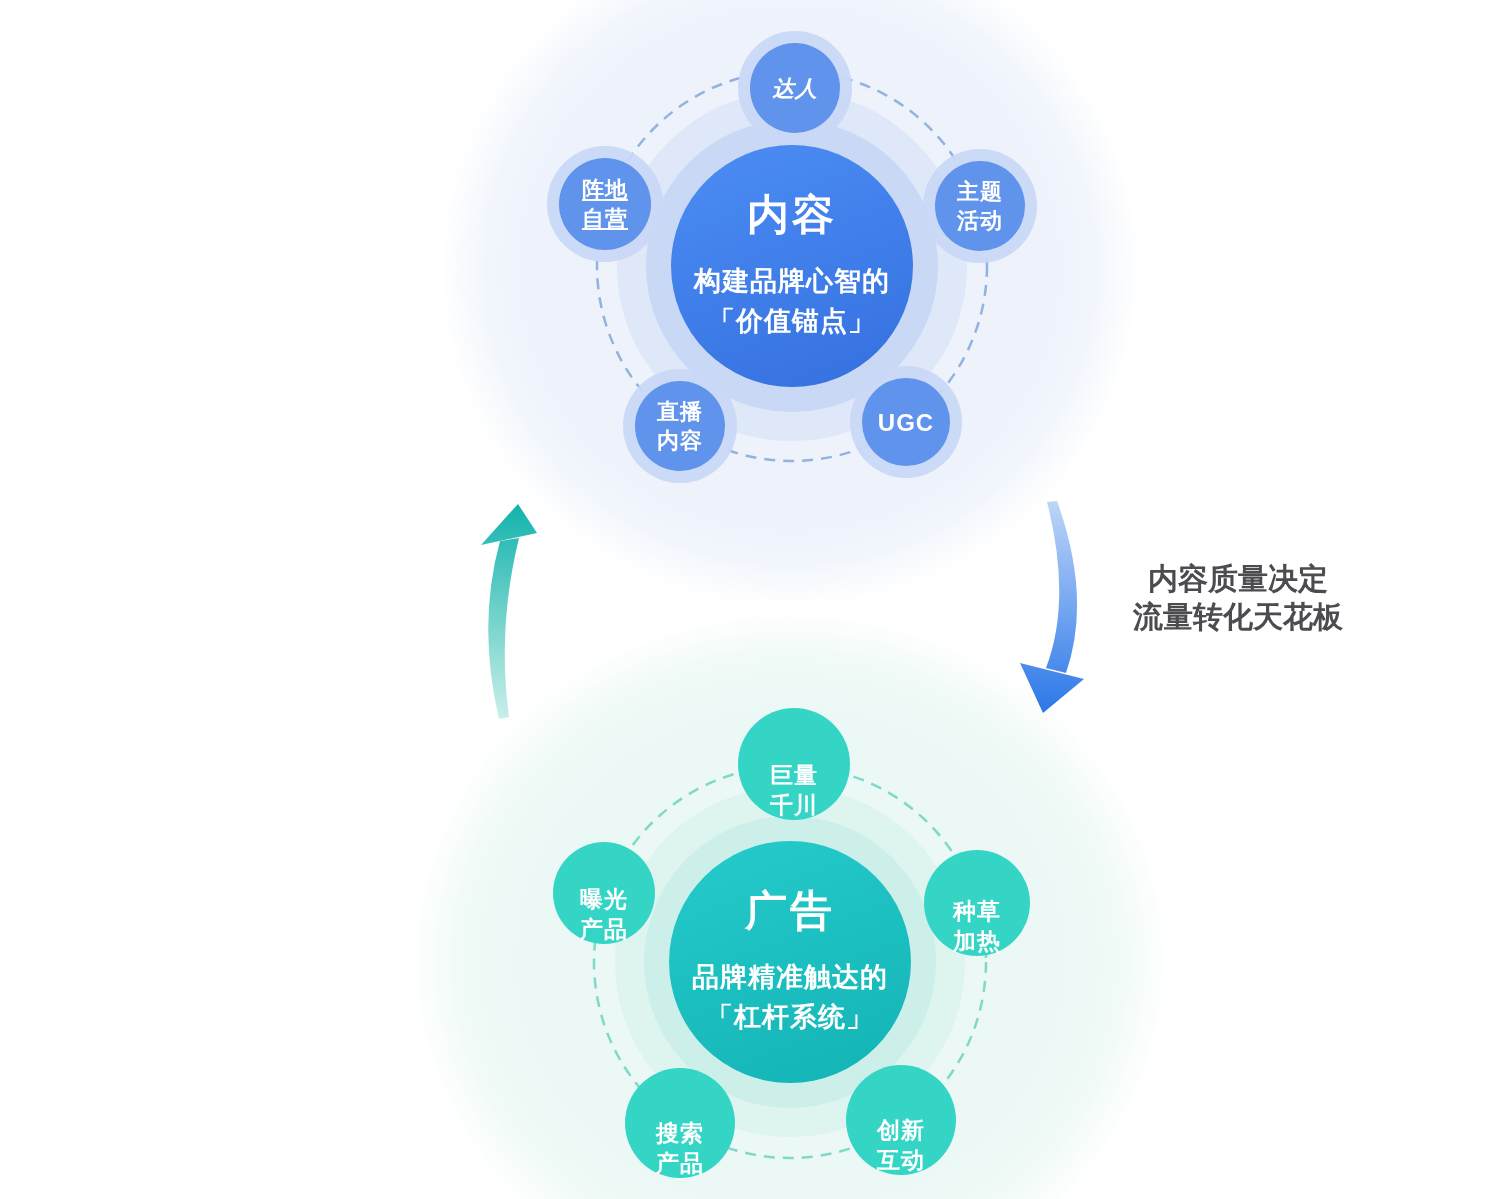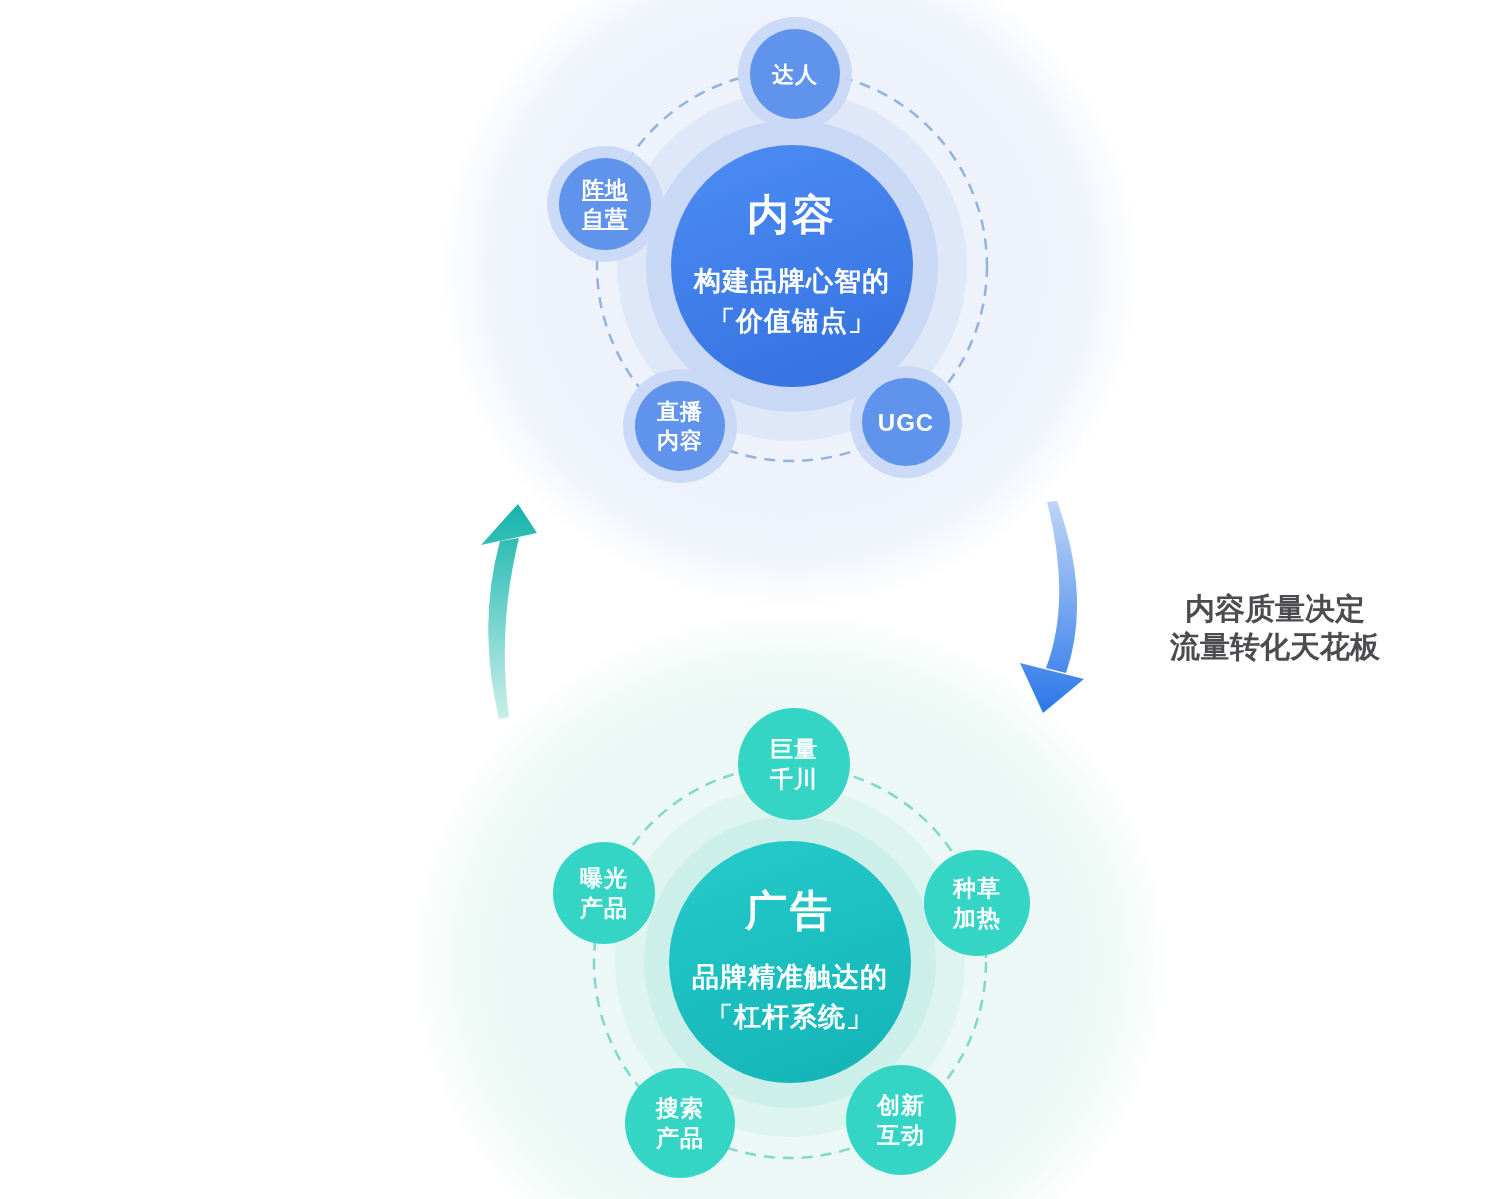--- a/index.html
+++ b/index.html
@@ -83,36 +83,37 @@
     font-size: 22px;
     line-height: 29px;
     letter-spacing: 1px;
   }
   .sat-blue {
     background: #6093EB;
     box-shadow: 0 0 0 12px rgba(201,216,245,0.95);
   }
   .sat-teal {
     background: #35D5C5;
+    align-items: flex-end;
   }
   .sat-teal-b {
     font-size: 23px;
     line-height: 30px;
   }
   .side-label {
     position: absolute;
     font-size: 30px;
     line-height: 38px;
     font-weight: bold;
     color: #4B4B50;
     text-align: center;
     white-space: pre-line;
   }
   .side-label-left  { left: 180px;  top: 563px; width: 330px; }
-  .side-label-right { left: 1125px; top: 560px; width: 300px; margin-top: 30px; }
+  .side-label-right { left: 1088px; top: 560px; width: 300px; }
 </style>
 </head>
 <body>
 
 <div class="canvas">
 
   <div class="blob blob-top"></div>
   <div class="blob blob-bottom"></div>
 
   <div class="glow glow-top"></div>
@@ -142,26 +143,30 @@
       <path d="M 1043 713 L 1020 663 L 1084 679 Z" fill="url(#gradBlue)"></path>
     </g>
   </svg>
 
   <div class="node center-node center-node-top">
     <div class="center-title">内容</div>
     <div class="center-subtitle">构建品牌心智的
 「价值锚点」</div>
   </div>
 
-  <div class="node sat sat-blue" style="left:750px; top:29px; width:90px; height:90px;">
+  <div class="node sat sat-blue" style="left:750px; top:43px; width:90px; height:90px;font-style:italic;">
     <span>达人</span>
   </div>
   <div class="node sat sat-blue" style="left:559px; top:158px; width:92px; height:92px;text-decoration:underline;">
     <span>阵地
 自营</span>
+  </div>
+  <div class="node sat sat-blue" style="left:935px; top:161px; width:90px; height:90px;">
+    <span>主题
+活动</span>
   </div>
   <div class="node sat sat-blue" style="left:635px; top:381px; width:90px; height:90px;">
     <span>直播
 内容</span>
   </div>
   <div class="node center-node center-node-bottom">
     <div class="center-title">广告</div>
     <div class="center-subtitle">品牌精准触达的
 「杠杆系统」</div>
   </div>

